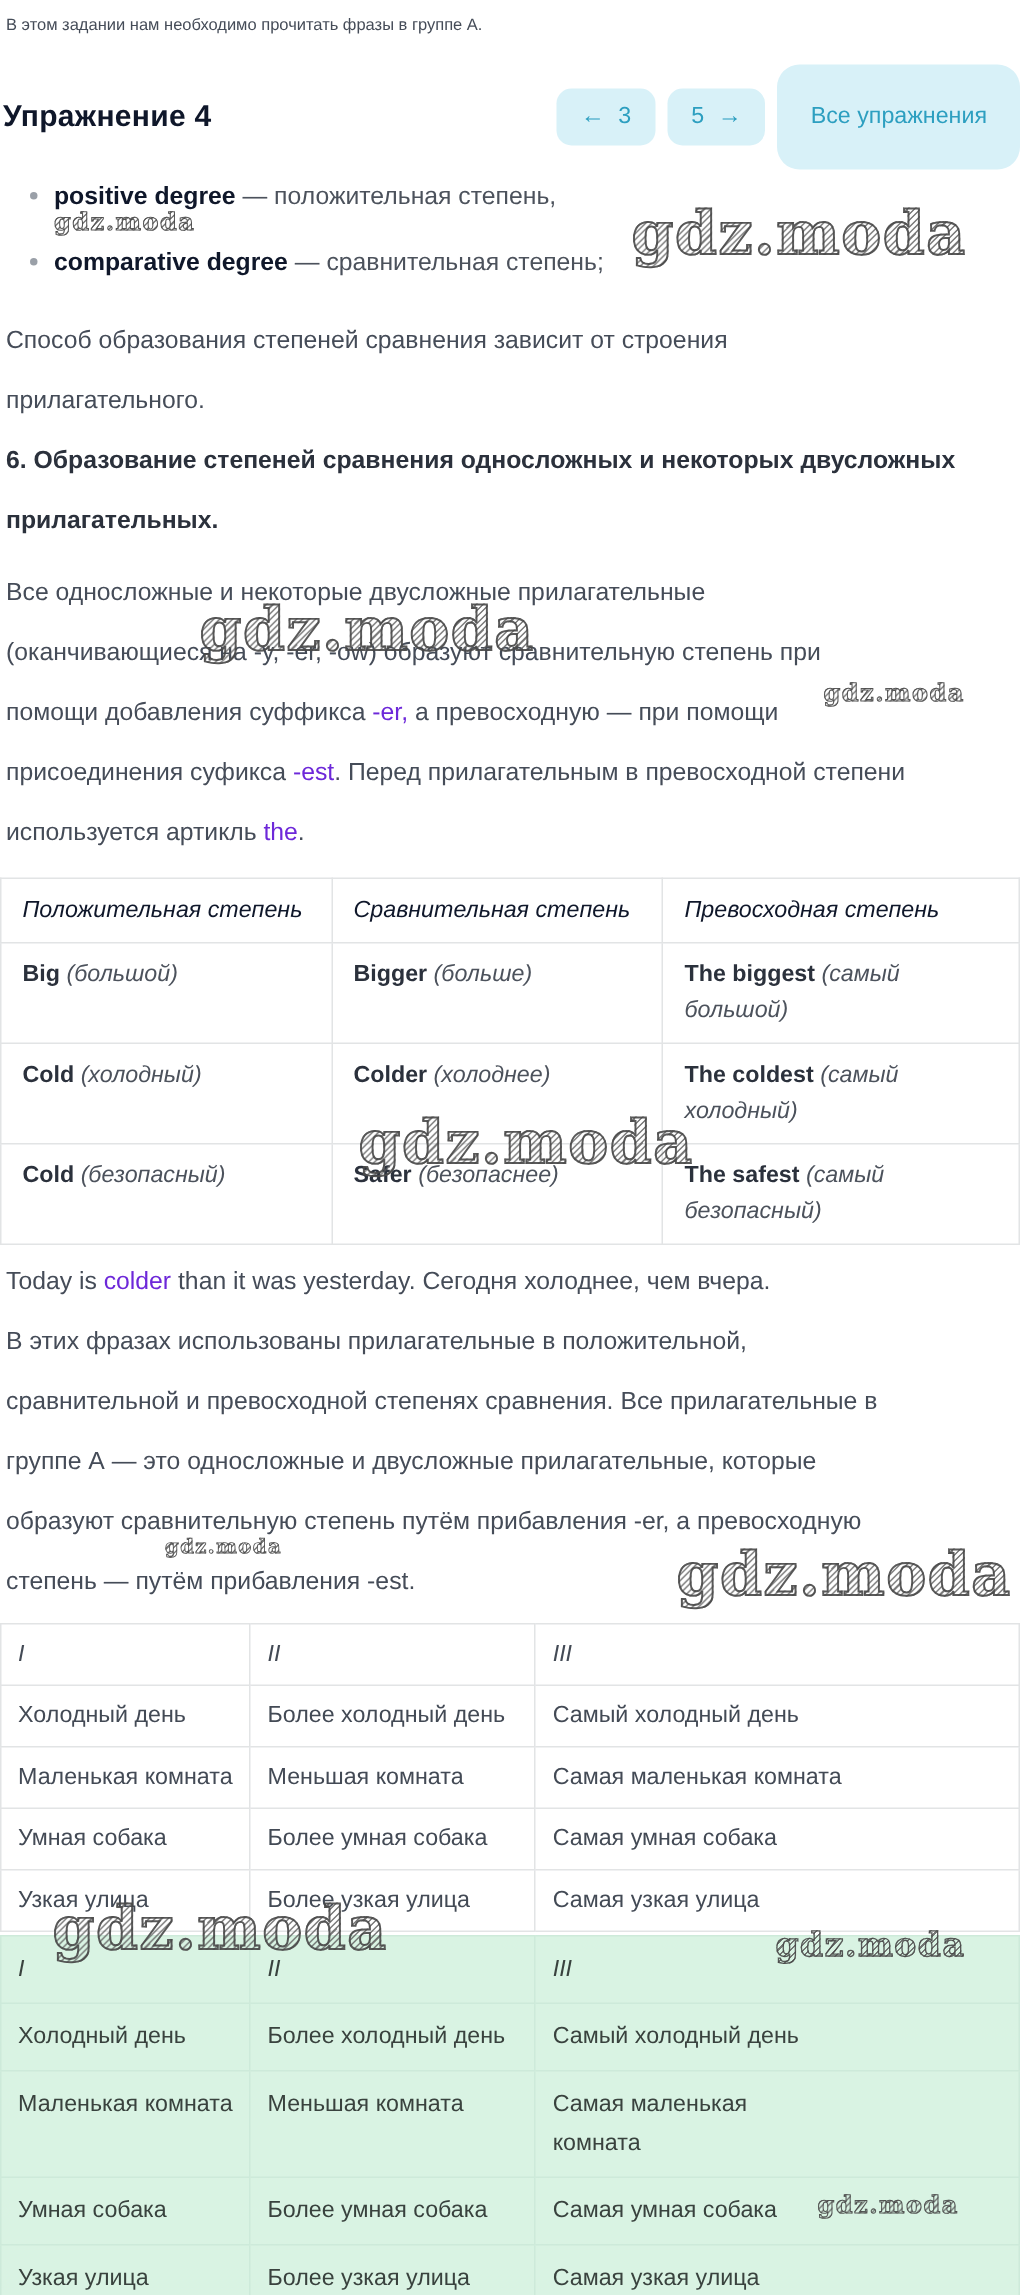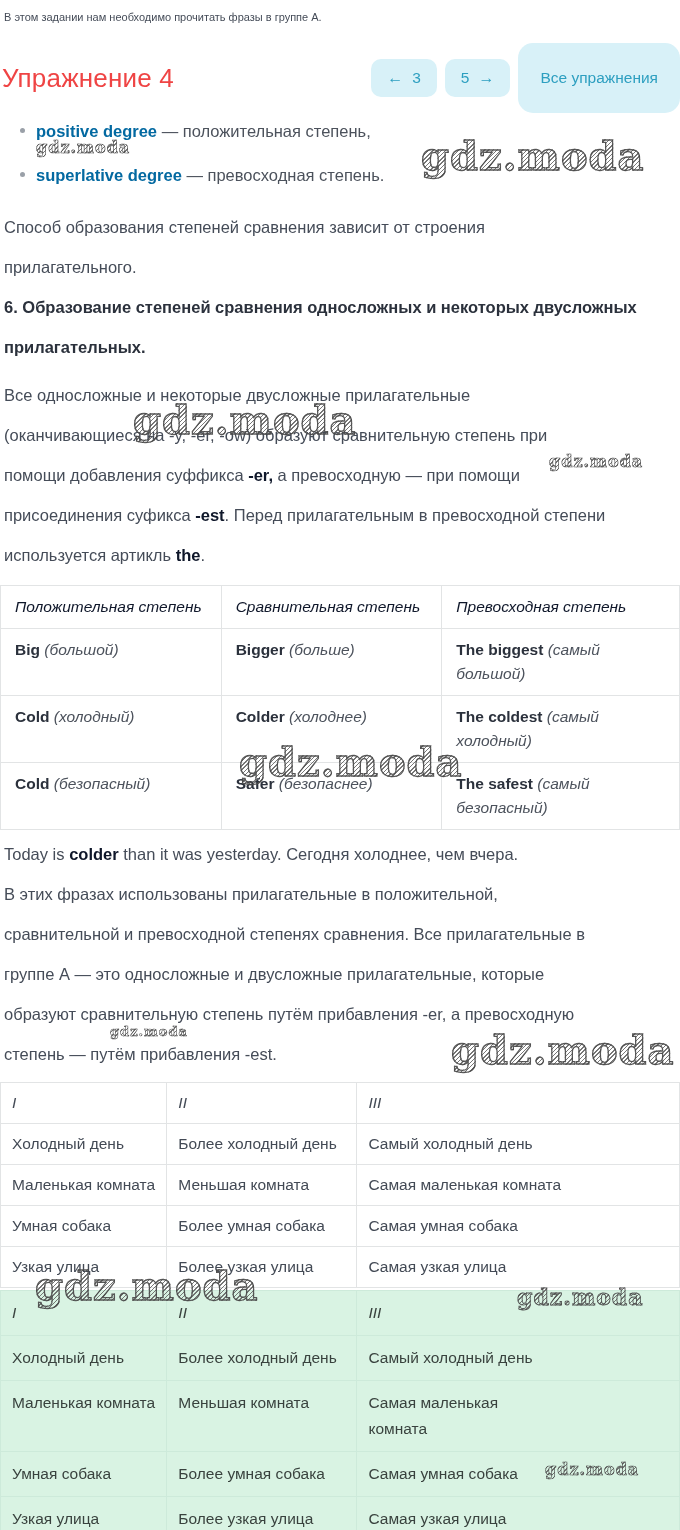--- a/index.html
+++ b/index.html
@@ -7,40 +7,40 @@
   body {
     width: 680px; height: 1530px; overflow: hidden; position: relative;
     font-family: "Liberation Sans", sans-serif;
     color: #3d4450;
   }
   
   .intro { margin: 5px 0 0 4px; font-size: 11px; line-height: 24px; color:#454c58; }
 
   
   .header-row { display:flex; justify-content:space-between; align-items:center; margin:14px 0 0 2px; }
-  .page-title { font-size: 26px; font-weight: 400; color:#ef4444; letter-spacing:.2px; }
+  .page-title { font-size: 20px; font-weight: 700; color:#0f172a; letter-spacing:.2px; }
   .nav { display:flex; gap:8px; align-items:center; }
   .nav-btn {
     border:none; cursor:pointer; border-radius:10px;
     background:#d8f1f8; color:#2d9fc0;
     font-family:"Liberation Sans",sans-serif; font-size:15.5px;
     padding:10px 16px; display:flex; align-items:center; gap:9px; white-space:nowrap;
   }
   .nav-btn .arr { font-size:16px; line-height:1; }
   .nav-btn.all { padding:26px 22px;border-radius:15px; }
 
   
   ul.bullets { list-style:none; margin:6px 0 0 4px; }
   ul.bullets li { position:relative; padding-left:32px; margin-bottom:20px; font-size:16.5px; line-height:24px; color:#4c525c; }
   ul.bullets .dot { position:absolute; left:16px; top:9px; width:5px; height:5px; border-radius:50%; background:#9aa0a8; }
-  .term { font-weight:700; color:#0369a1;margin-top:28px; }
+  .term { font-weight:700; color:#0f172a;margin-top:28px; }
 
   
   .para { font-size:16.5px; line-height:40px; white-space:pre-wrap; margin:0 0 0 4px; color:#454c58; }
-  .para .b { font-weight:700; color:#0f172a; }
+  .para .b { font-weight:400; color:#6d28d9; }
   .para.bold { font-weight:700; color:#2b313c; }
   #p-method { margin-top:8px; }
 
   
   table { width:100%; border-collapse:collapse; table-layout:fixed; font-size:15.5px; }
   td, th { border:1px solid #e2e4e5; vertical-align:top; text-align:left; line-height:24px; }
   th { font-style:italic; font-weight:400; color:#0f172a; }
 
   
   .t1 { margin-top:10px; }
@@ -96,22 +96,22 @@
 </div>
 
 <ul class="bullets">
   <li>
     <span class="dot"></span>
     <span class="term">positive degree</span>
     <span>— положительная степень,</span>
   </li>
   <li>
     <span class="dot"></span>
-    <span class="term">superlative degree</span>
-    <span>— превосходная степень.</span>
+    <span class="term">comparative degree</span>
+    <span>— сравнительная степень;</span>
   </li>
 </ul>
 
 <p class="para" id="p-intro-method">Способ образования степеней сравнения зависит от строения
 прилагательного.</p>
 <p class="para bold">6. Образование степеней сравнения односложных и некоторых двусложных
 прилагательных.</p>
 <p class="para" id="p-method"><span>Все односложные и некоторые двусложные прилагательные
 (оканчивающиеся на -y, -er, -ow) образуют сравнительную степень при
 помощи добавления суффикса </span><span class="b">-er,</span><span> а превосходную — при помощи

